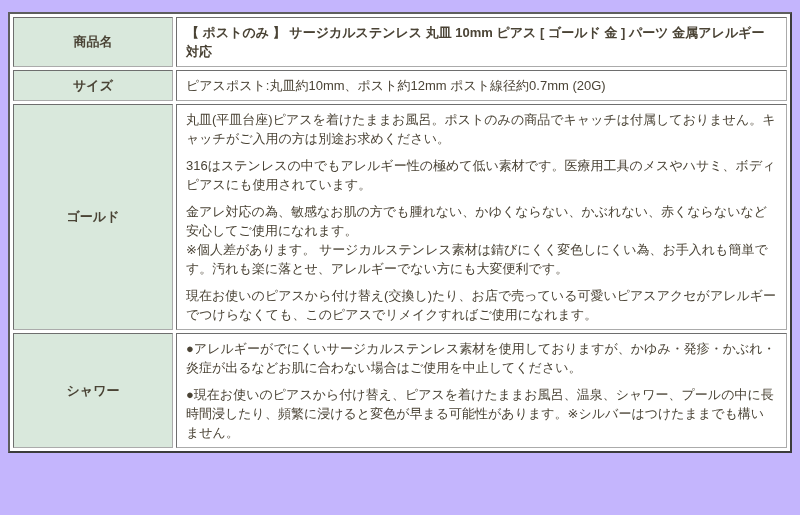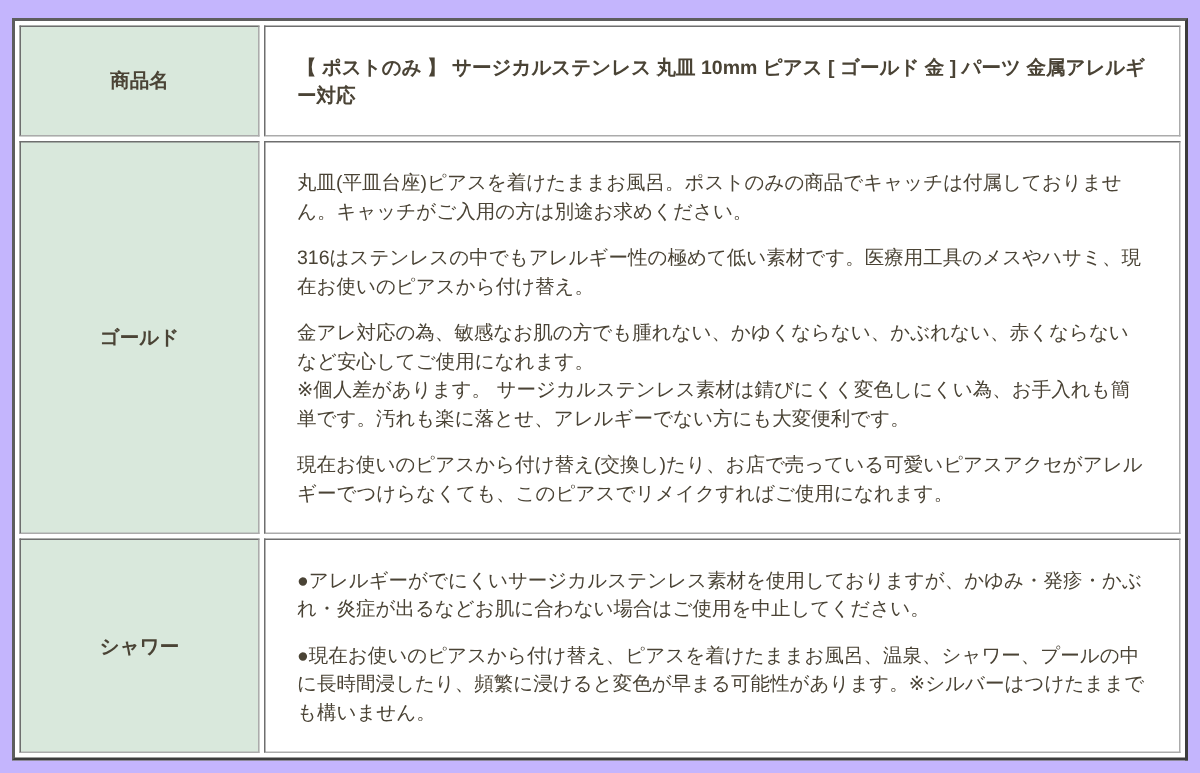--- a/index.html
+++ b/index.html
@@ -41,44 +41,50 @@
   td.content {
     background: #ffffff;
     vertical-align: middle;
     padding: 5px 9px;
     line-height: 19px;
   }
   td.content.em .para {
     font-weight: bold;
   }
   .para {
-    margin: 12px;
+    margin: 0;
     white-space: pre-wrap;
   }
   .para + .para {
     margin-top: 8px;
   }
 </style>
 </head>
 <body>
 
 <div class="page">
   <table class="spec">
     <tbody id="spec-rows">
         <tr>
           <td class="label">商品名</td>
           <td class="content em">
             <div class="para">【 ポストのみ 】 サージカルステンレス 丸皿 10mm ピアス [ ゴールド 金 ] パーツ 金属アレルギー対応</div>
           </td>
         </tr>
         <tr>
+          <td class="label">サイズ</td>
+          <td class="content">
+            <div class="para">ピアスポスト:丸皿約10mm、ポスト約12mm ポスト線径約0.7mm (20G)</div>
+          </td>
+        </tr>
+        <tr>
           <td class="label">ゴールド</td>
           <td class="content">
             <div class="para">丸皿(平皿台座)ピアスを着けたままお風呂。ポストのみの商品でキャッチは付属しておりません。キャッチがご入用の方は別途お求めください。</div>
-            <div class="para">316はステンレスの中でもアレルギー性の極めて低い素材です。医療用工具のメスやハサミ、現在お使いのピアスから付け替え。</div>
+            <div class="para">316はステンレスの中でもアレルギー性の極めて低い素材です。医療用工具のメスやハサミ、ボディピアスにも使用されています。</div>
             <div class="para">金アレ対応の為、敏感なお肌の方でも腫れない、かゆくならない、かぶれない、赤くならないなど安心してご使用になれます。
 ※個人差があります。 サージカルステンレス素材は錆びにくく変色しにくい為、お手入れも簡単です。汚れも楽に落とせ、アレルギーでない方にも大変便利です。</div>
             <div class="para">現在お使いのピアスから付け替え(交換し)たり、お店で売っている可愛いピアスアクセがアレルギーでつけらなくても、このピアスでリメイクすればご使用になれます。</div>
           </td>
         </tr>
         <tr>
           <td class="label">シャワー</td>
           <td class="content">
             <div class="para">●アレルギーがでにくいサージカルステンレス素材を使用しておりますが、かゆみ・発疹・かぶれ・炎症が出るなどお肌に合わない場合はご使用を中止してください。</div>
             <div class="para">●現在お使いのピアスから付け替え、ピアスを着けたままお風呂、温泉、シャワー、プールの中に長時間浸したり、頻繁に浸けると変色が早まる可能性があります。※シルバーはつけたままでも構いません。</div>

